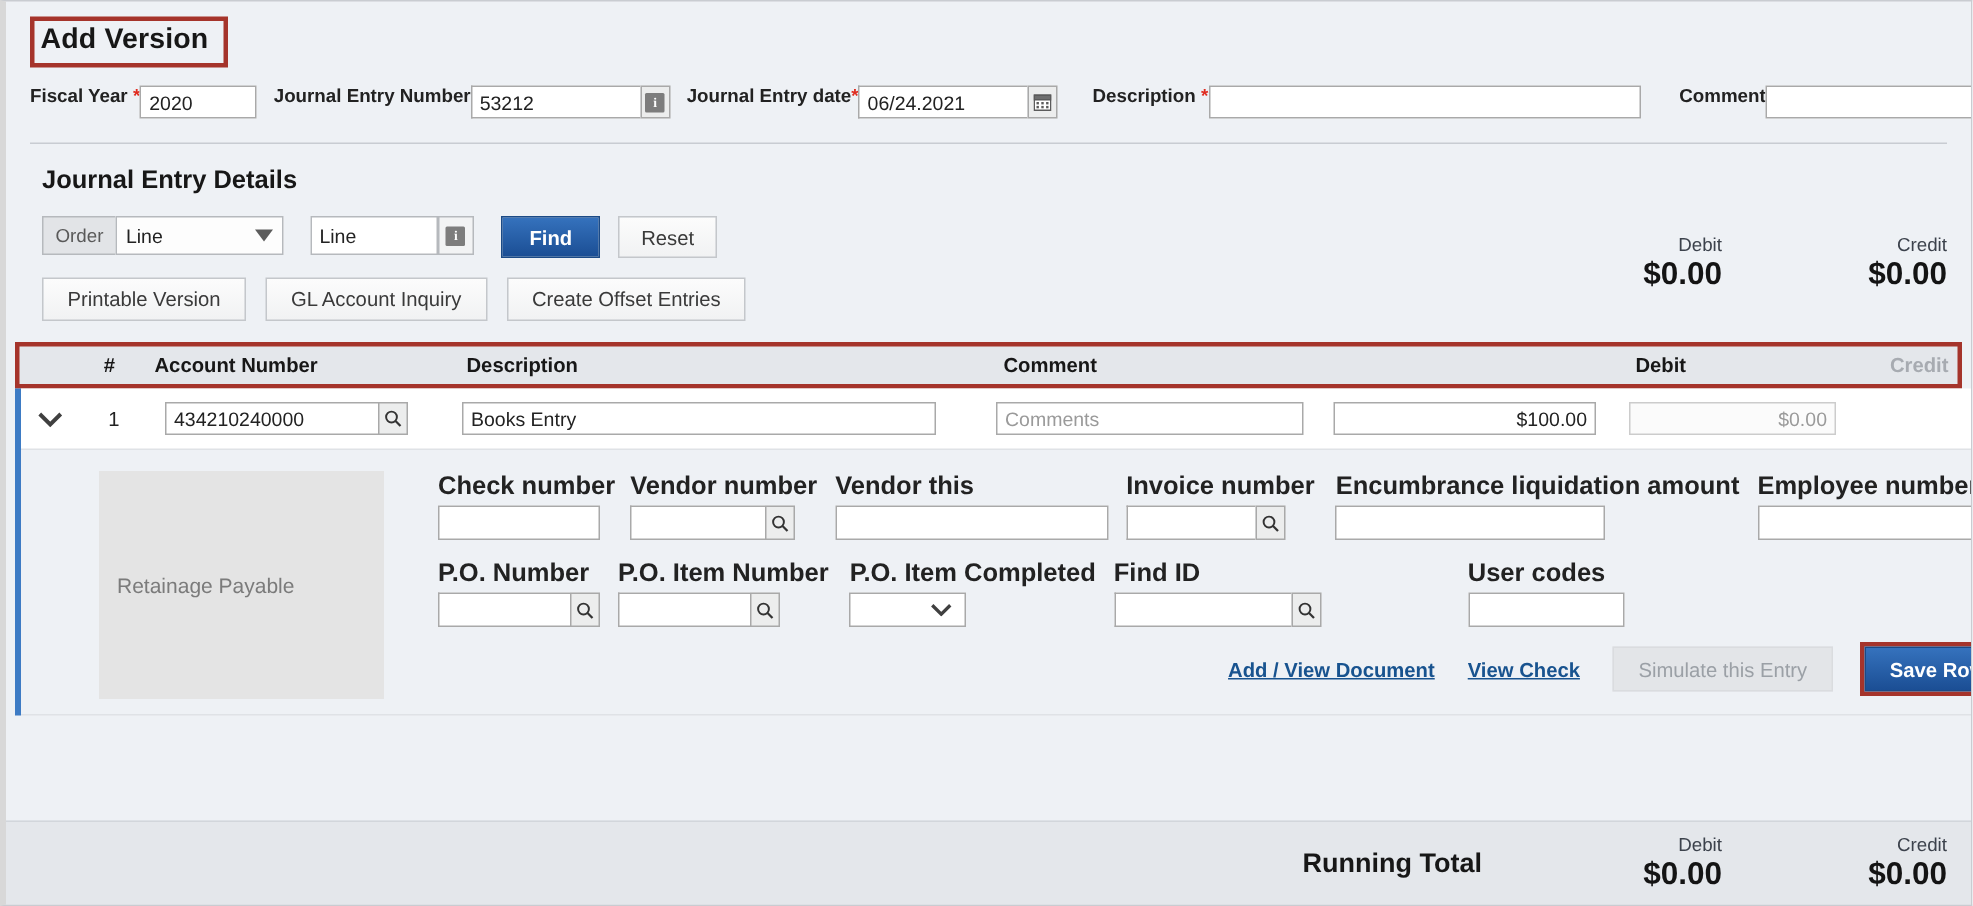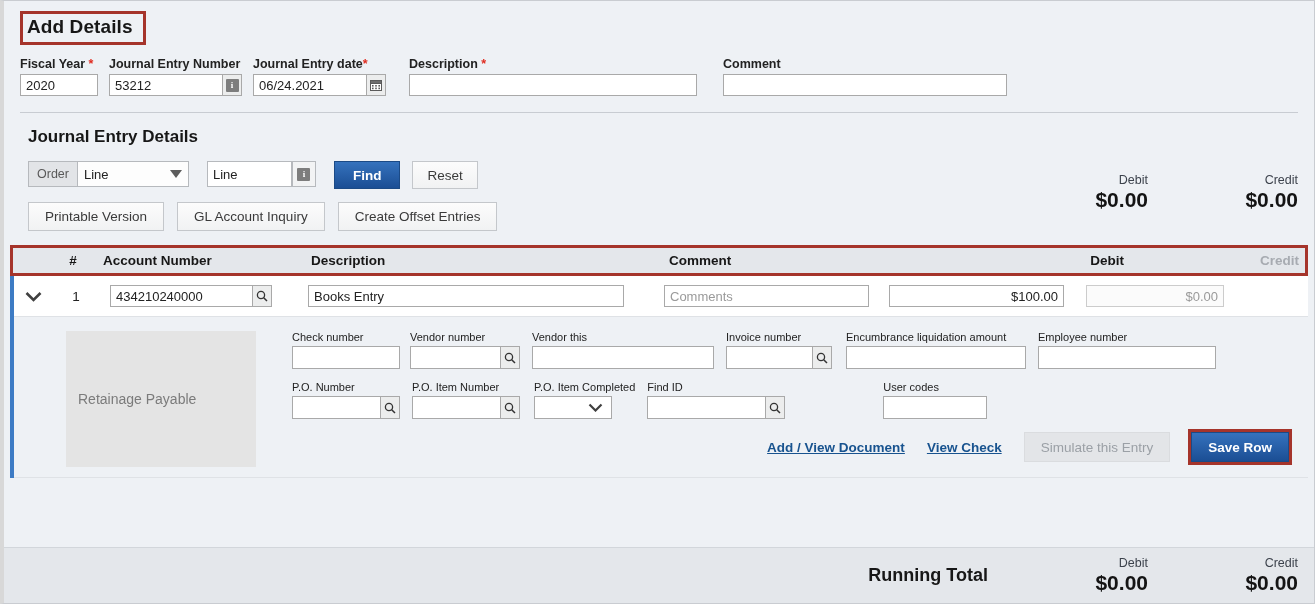--- a/index.html
+++ b/index.html
@@ -33,21 +33,21 @@
     color:#171717;
     letter-spacing:0.1px;
     background:transparent;
   }
   .field-row {
     margin-top:12px;
     padding:0 16px;
     display:flex;
     align-items:flex-end;
   }
-  .fld { display:flex; flex-direction:column; margin-right:11px; }
+  .fld { display:flex; flex-direction:row; margin-right:11px; }
   .fld-label {
     font-size:12.5px;
     font-weight:bold;
     color:#222;
     margin-bottom:3px;
     white-space:nowrap;
   }
   .req { color:#e02c20; font-weight:bold; }
   .inp {
     height:22px;
@@ -199,21 +199,21 @@
     display:flex;
     align-items:center;
     padding:0 12px;
     margin-left:52px;
     margin-right:36px;
     flex:0 0 190px;
   }
   .exp-fields { flex:1 1 auto; }
   .exp-line { display:flex; align-items:flex-end; margin-bottom:12px; }
   .exp-fld { display:flex; flex-direction:column; margin-right:10px; }
-  .exp-lbl { font-size:11px; font-weight:normal; color:#222; margin-bottom:3px; white-space:nowrap; }
+  .exp-lbl { font-size:17px; font-weight:bold; color:#222; margin-bottom:3px; white-space:nowrap; }
   .exp-fld .inp { height:23px; line-height:21px; border-color:#a9a9a9; }
   .exp-fld .sq-btn { height:23px; }
   .mini-sel {
     height:23px; border:1px solid #a9a9a9; background:#fff;
     display:flex; align-items:center; justify-content:flex-end;
     padding-right:8px; cursor:pointer;
   }
   .chev-dn svg { display:block; }
 
   .act-row {
@@ -267,21 +267,21 @@
   .f-col { width:150px; text-align:right; }
   .f-lbl { font-size:12.5px; color:#3c424c; }
   .f-val { font-size:21px; font-weight:bold; color:#141414; margin-top:1px; }
 </style>
 </head>
 <body>
 
 <div class="page">
 
   <div class="hdr-sec">
-    <div class="title-box">Add Details</div>
+    <div class="title-box">Add Version</div>
 
     <div class="field-row">
 
       <div class="fld">
         <div class="fld-label">
           <span>Fiscal Year</span>
           <span class="req">*</span>
         </div>
         <input class="inp" style="width: 78px;" value="2020">
       </div>

